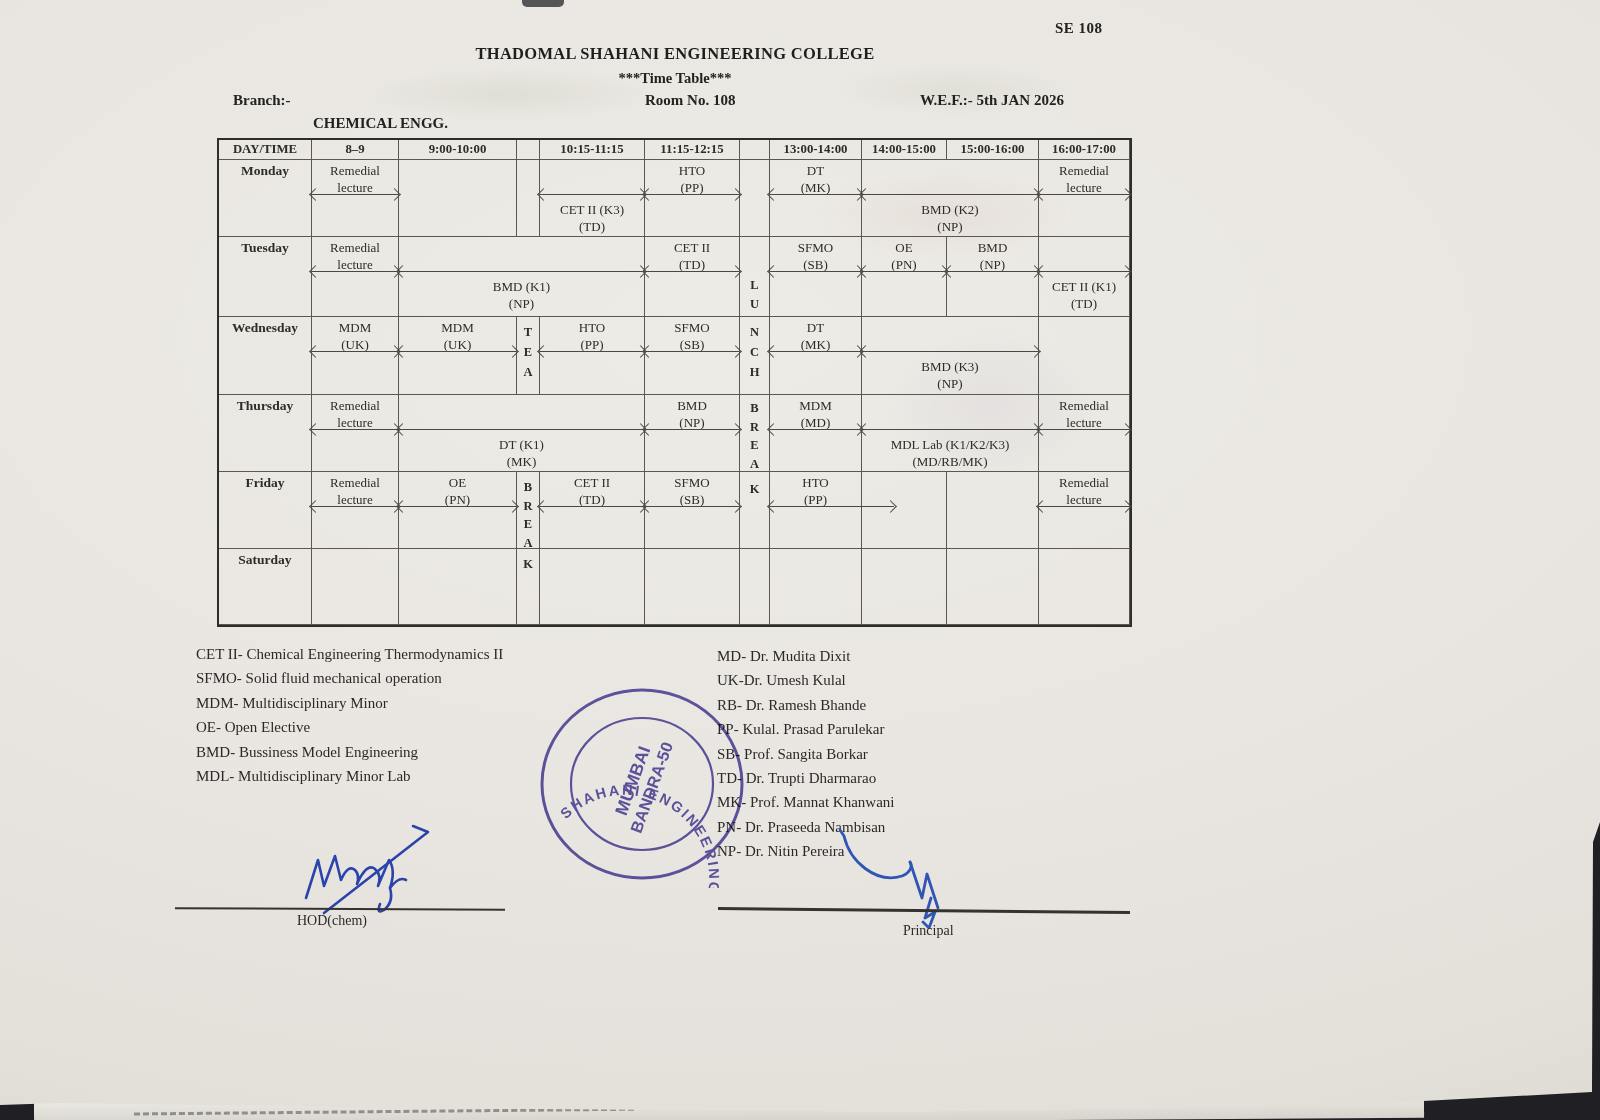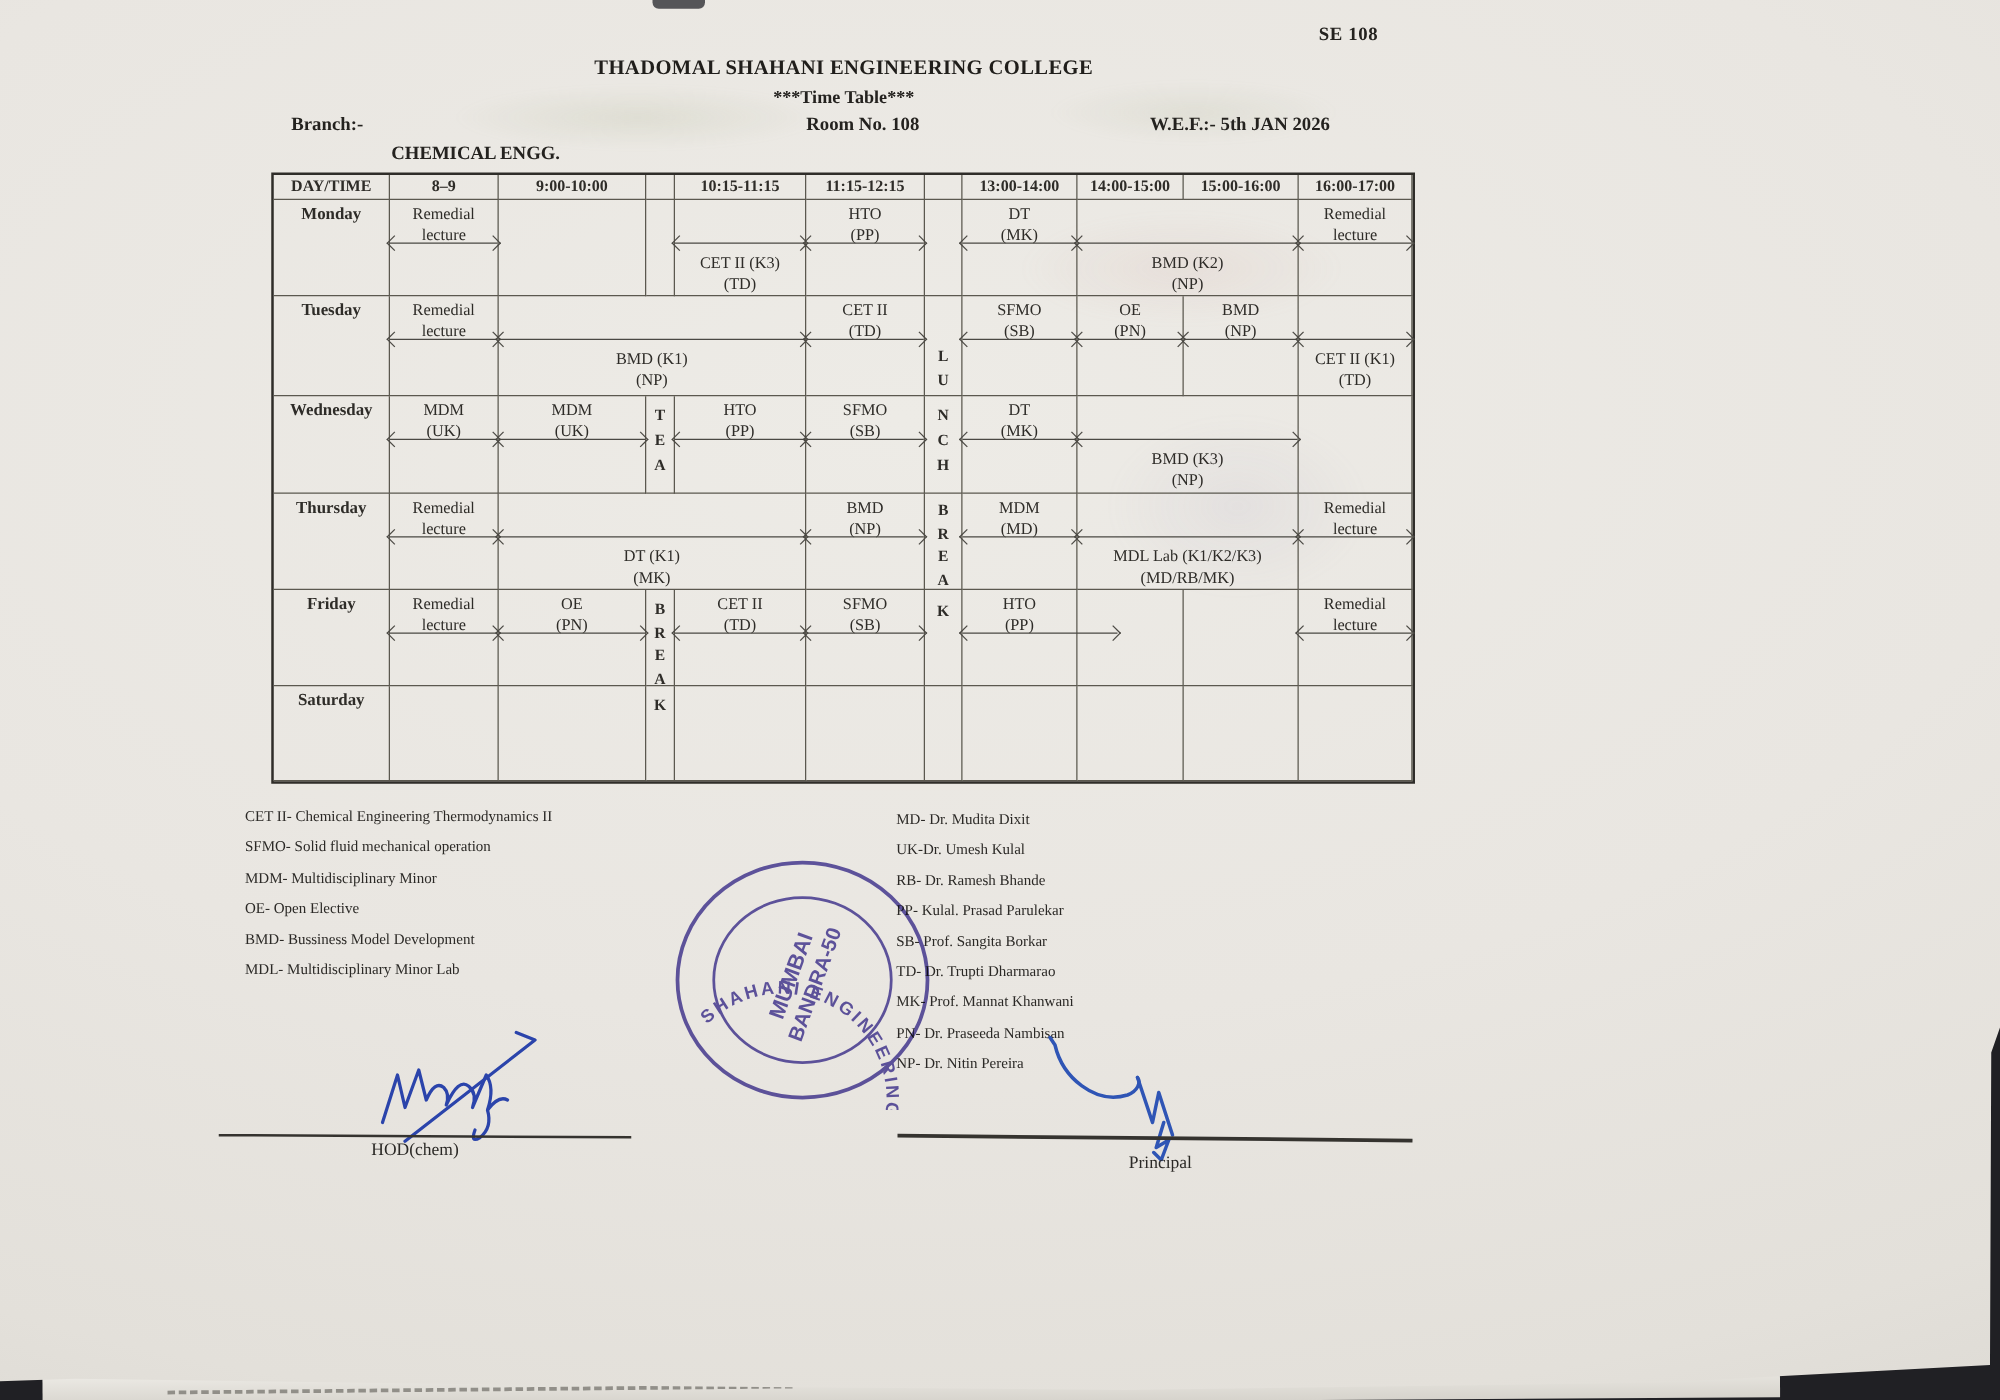--- a/index.html
+++ b/index.html
@@ -43,21 +43,21 @@
   .arr{position:absolute;left:0;width:100%;top:34px;height:0;border-top:1.4px solid #4a4843;}
   .arr::before{content:"";position:absolute;left:-1px;top:-4.6px;width:8px;height:8px;
       border-left:1.4px solid #4a4843;border-bottom:1.4px solid #4a4843;transform:rotate(45deg);}
   .arr::after{content:"";position:absolute;right:-1px;top:-4.6px;width:8px;height:8px;
       border-top:1.4px solid #4a4843;border-right:1.4px solid #4a4843;transform:rotate(45deg);}
   .letters{display:flex;flex-direction:column;align-items:center;font-weight:bold;font-size:12.5px;height:100%;box-sizing:border-box;}
   .lh19{line-height:19px;} .lh20{line-height:20px;} .lh18{line-height:18.5px;}
   .lt-end{justify-content:flex-end;padding-bottom:2px;}
 
   
-  .legend{font-size:12px;color:#2b2926;}
+  .legend{font-size:15px;color:#2b2926;}
   .legend div{height:24.4px;}
   .leg-l{left:196px;top:646px;}
   .leg-r{left:717px;top:648px;}
 
   
   .stamp{left:536px;top:686px;opacity:.85;mix-blend-mode:multiply;}
 
   
   .hodline{left:175px;top:908px;width:330px;height:2px;background:#35332f;transform:rotate(0.3deg);}
   .prline{left:718px;top:909px;width:412px;height:2.5px;background:#35332f;transform:rotate(0.55deg);}
@@ -391,21 +391,21 @@
   <div class="cell" style="grid-area:7/9"></div>
   <div class="cell" style="grid-area:7/10"></div>
   <div class="cell" style="grid-area:7/11"></div>
 </div>
 
 <div class="abs legend leg-l">
   <div>CET II- Chemical Engineering Thermodynamics II</div>
   <div>SFMO- Solid fluid mechanical operation</div>
   <div>MDM- Multidisciplinary Minor</div>
   <div>OE- Open Elective</div>
-  <div>BMD- Bussiness Model Development</div>
+  <div>BMD- Bussiness Model Engineering</div>
   <div>MDL- Multidisciplinary Minor Lab</div>
 </div>
 <div class="abs legend leg-r">
   <div>MD- Dr. Mudita Dixit</div>
   <div>UK-Dr. Umesh Kulal</div>
   <div>RB- Dr. Ramesh Bhande</div>
   <div>PP- Kulal. Prasad Parulekar</div>
   <div>SB- Prof. Sangita Borkar</div>
   <div>TD- Dr. Trupti Dharmarao</div>
   <div>MK- Prof. Mannat Khanwani</div>

